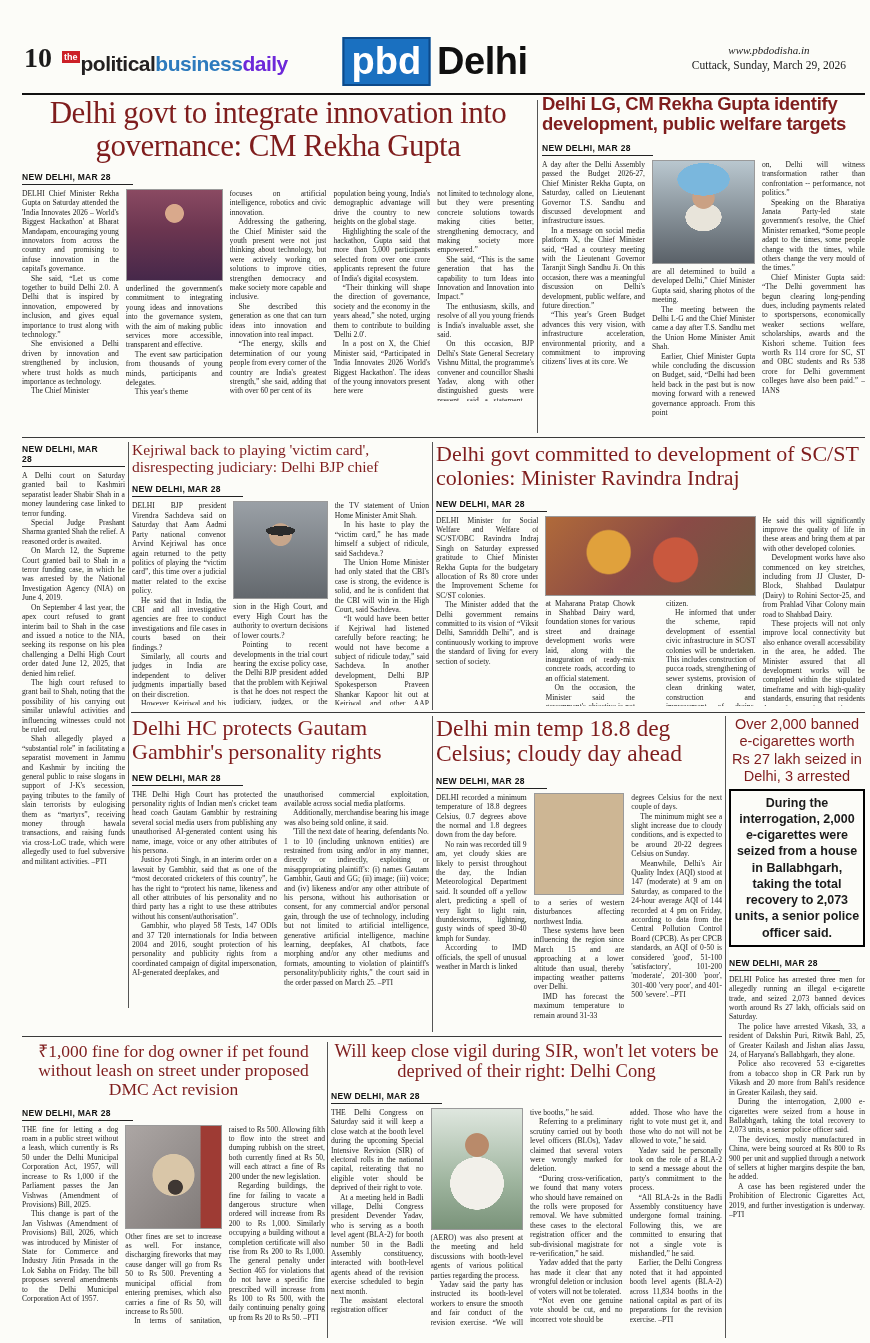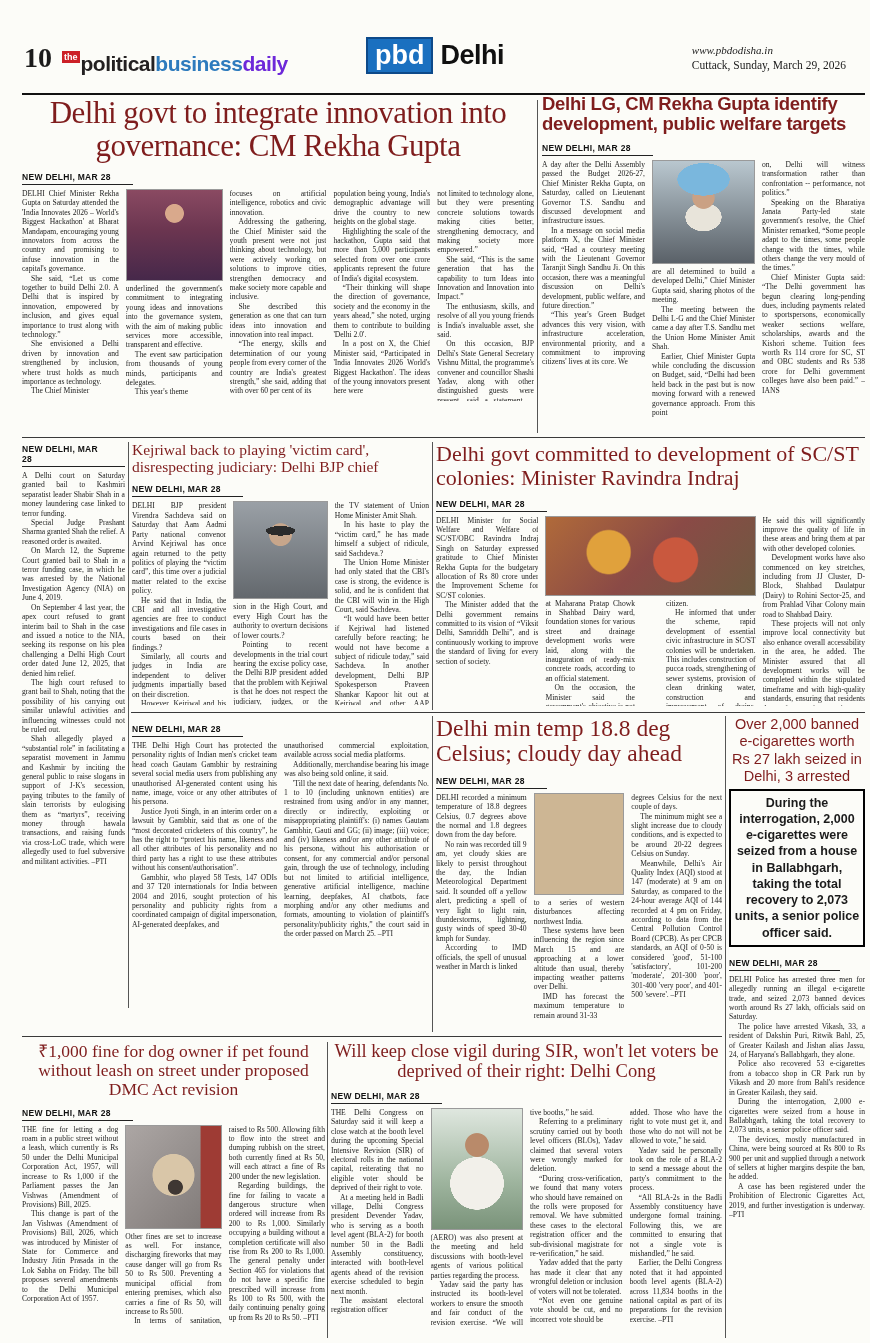--- a/index.html
+++ b/index.html
@@ -14,24 +14,24 @@
   
   .pageno { position:absolute; left:24px; top:42px; font-size:28px; font-weight:bold; }
   .masthead { position:absolute; left:62px; top:52px; font-family:"Liberation Sans",sans-serif;
               font-weight:bold; font-size:21px; letter-spacing:-0.5px; }
   .masthead .the { background:#cc2027; color:#fff; font-size:9px; padding:1px 2px;
                    vertical-align:top; letter-spacing:0; margin-right:1px; font-weight:bold; }
   .masthead .w-pol { color:#232021; }
   .masthead .w-bus { color:#2e7bbd; }
   .masthead .w-day { color:#6d28d9; }
   .center-logo { position:absolute; left:50%; transform:translateX(-50%); top:40px; white-space:nowrap;
-                 font-family:"Liberation Sans",sans-serif; font-weight:bold; font-size:27px; }
+                 font-family:"Liberation Sans",sans-serif; font-weight:bold; font-size:38px; }
   .center-logo .pbd { background:#1a70c0; color:#fff; padding:1px 7px 2px; border:2px solid #0d4a8a; }
   .center-logo .city { color:#101010; margin-left:7px; letter-spacing:-0.5px; }
-  .right-meta { position:absolute; right:24px; top:44px; text-align:left; }
+  .right-meta { position:absolute; right:24px; top:44px; text-align:center; }
   .right-meta .site { font-style:italic; font-size:11px; }
   .right-meta .pubdate { font-size:11.5px; margin-top:3px; }
 
   
   .article { position:absolute; overflow:hidden; }
   .hl { margin:0 0 3px 0; font-weight:normal; color:#7f1d1d; font-family:"Liberation Serif",serif; line-height:1.08; }
   .hl-sansbold { font-family:"Liberation Sans",sans-serif; font-weight:bold; letter-spacing:-0.3px; }
   .hl-sanslite { font-family:"Liberation Sans",sans-serif; font-weight:normal; }
   .dateline-wrap { margin:2px 0 4px 0; }
   .dateline { display:inline-block; font-family:"Liberation Sans",sans-serif; font-weight:bold;
@@ -227,20 +227,21 @@
       </div>
       <div class="col">
           <p class="first">He said this will significantly improve the quality of life in these areas and bring them at par with other developed colonies.</p>
           <p>Development works have also commenced on key stretches, including from JJ Cluster, D-Block, Shahbad Daulatpur (Dairy) to Rohini Sector-25, and from Prahlad Vihar Colony main road to Shahbad Dairy.</p>
           <p>These projects will not only improve local connectivity but also enhance overall accessibility in the area, he added. The Minister assured that all development works will be completed within the stipulated timeframe and with high-quality standards, ensuring that residents do not face any inconvenience. –IANS</p>
         </div>
     </div>
   </div>
 
   <div class="article" style="left:132px;top:716px;width:297px;height:316px">
+    <h2 class="hl" style="font-size:22px">Delhi HC protects Gautam Gambhir's personality rights</h2>
     <div class="dateline-wrap"><span class="dateline">NEW DELHI, MAR 28</span></div>
     <div class="body-cols" style="height:232px">
       <div class="col">
           <p class="first">THE Delhi High Court has protected the personality rights of Indian men's cricket team head coach Gautam Gambhir by restraining several social media users from publishing any unauthorised AI-generated content using his name, image, voice or any other attributes of his persona.</p>
           <p>Justice Jyoti Singh, in an interim order on a lawsuit by Gambhir, said that as one of the “most decorated cricketers of this country”, he has the right to “protect his name, likeness and all other attributes of his personality and no third party has a right to use these attributes without his consent/authorisation”.</p>
           <p>Gambhir, who played 58 Tests, 147 ODIs and 37 T20 internationals for India between 2004 and 2016, sought protection of his personality and publicity rights from a coordinated campaign of digital impersonation, AI-generated deepfakes, and</p>
         </div>
       <div class="col">
           <p class="first">unauthorised commercial exploitation, available across social media platforms.</p>
           <p>Additionally, merchandise bearing his image was also being sold online, it said.</p>

